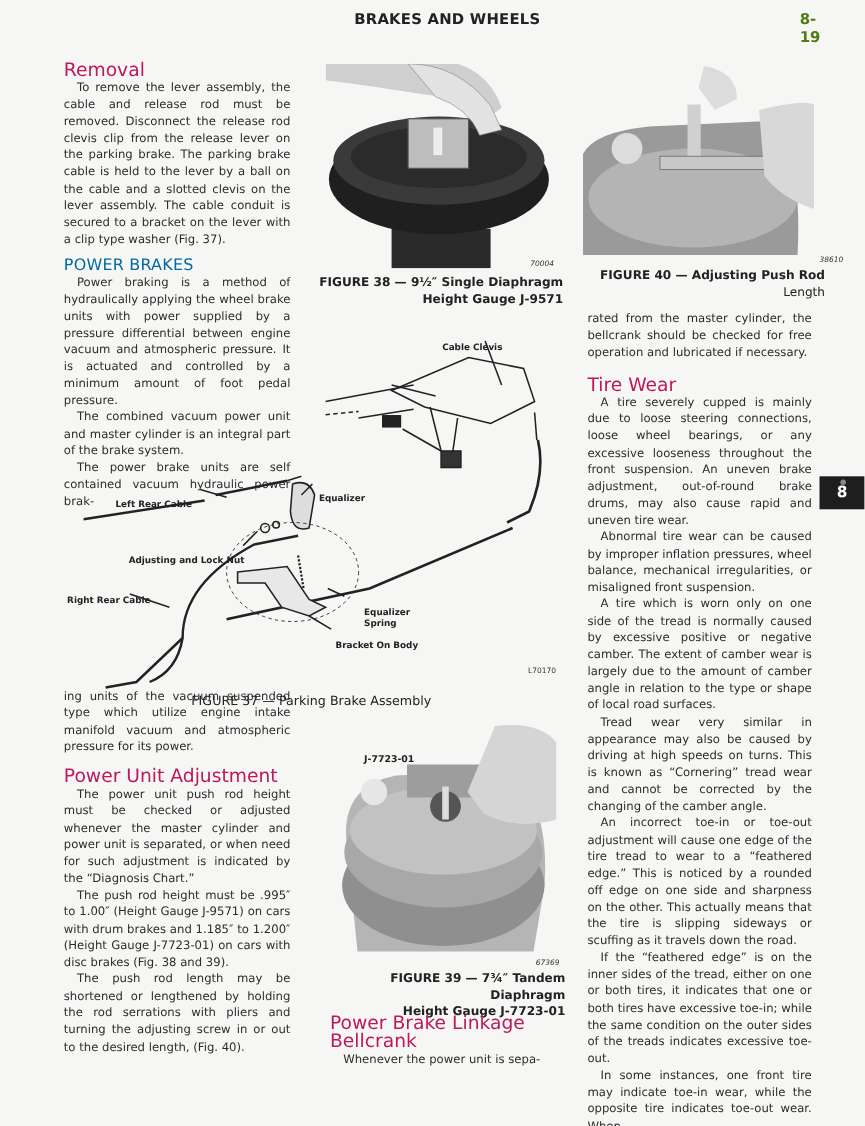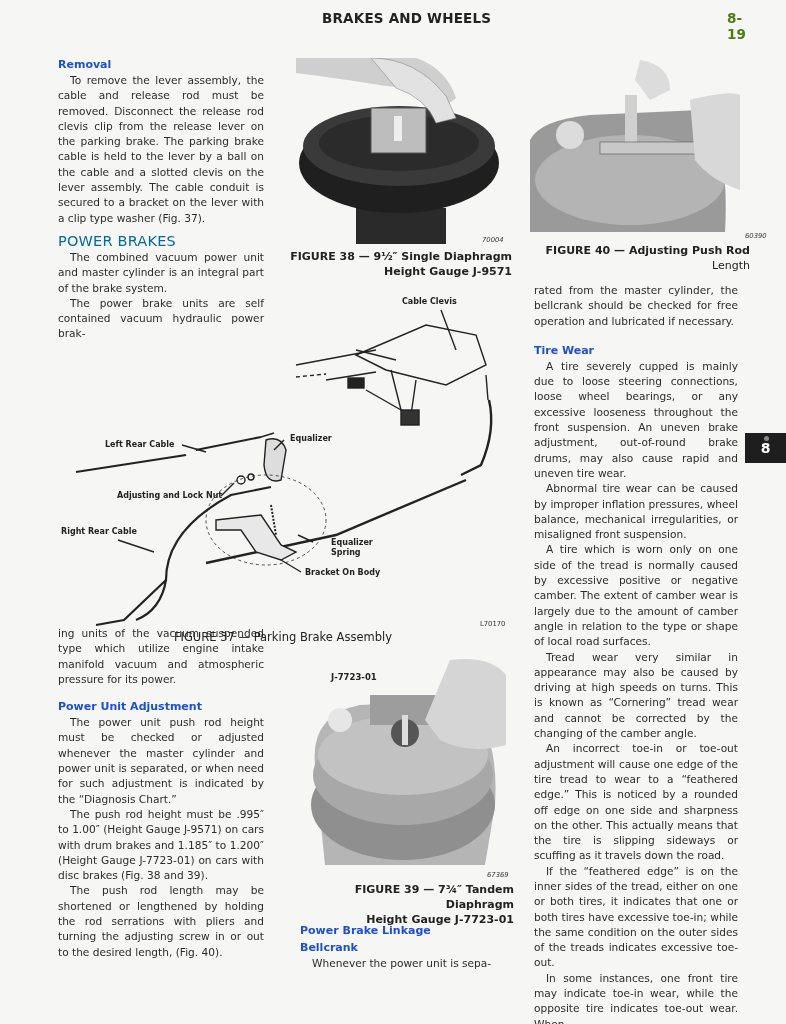--- a/index.html
+++ b/index.html
@@ -9,27 +9,27 @@
     font-family: "DejaVu Sans", sans-serif;
     color: #2a2a2a;
   }
   .page { position: absolute; left: 0; top: 0; width: 624px; height: 1024px; }
   .hdr-title { position: absolute; left: 322px; top: 10px; font-size: 13.5px; font-weight: bold; letter-spacing: 0.2px; color: #222; }
   .hdr-page { position: absolute; left: 727px; top: 10px; font-size: 13.5px; font-weight: bold; color: #4d7c0f; }
 
   .col { position: absolute; font-size: 10.6px; line-height: 15.3px; text-align: justify; color: #2b2b2b; }
   .col p { margin: 0; text-indent: 12px; }
   .col p.noindent { text-indent: 0; }
-  .h-sub { font-weight: bold; font-size: 11px; line-height: 17px; color: #1d4ed8; margin: 0; }
+  .h-sub { font-weight: normal; font-size: 17px; line-height: 17px; color: #be185d; margin: 0; }
   .h-main { font-weight: normal; font-size: 14.5px; line-height: 18px; color: #0369a1; margin: 0; letter-spacing: 0.2px; }
   .gap { height: 9px; }
 
   .caption { position: absolute; text-align: right; font-size: 11px; line-height: 15px; font-weight: bold; color: #222; }
   .code { position: absolute; font-size: 6.8px; font-style: italic; color: #333; }
-  .label { position: absolute; font-size: 8px; font-weight: bold; color: #222; white-space: nowrap; }
+  .label { position: absolute; font-size: 8px; font-weight: bold; color: #222; white-space: nowrap; margin-top: 14px; }
 
   .photo { position: absolute; overflow: hidden; }
   .tab-marker {
     position: absolute; left: 745px; top: 433px; width: 41px; height: 30px;
     background: #1e1e1e; color: #fff; font-weight: bold; font-size: 14px;
     display: flex; align-items: center; justify-content: center;
   }
   .tab-marker .dot { position: absolute; left: 19px; top: 3px; width: 5px; height: 5px; border-radius: 50%; background: #888; }
 </style>
 </head>
@@ -38,20 +38,21 @@
 <div class="page">
 
   <div class="hdr-title">BRAKES AND WHEELS</div>
   <div class="hdr-page">8-19</div>
 
   <div class="col" style="left:58px; top:56px; width:206px;">
     <div class="h-sub">Removal</div>
     <p>To remove the lever assembly, the cable and release rod must be removed. Disconnect the release rod clevis clip from the release lever on the parking brake. The parking brake cable is held to the lever by a ball on the cable and a slotted clevis on the lever assembly. The cable conduit is secured to a bracket on the lever with a clip type washer (Fig. 37).</p>
     <div class="gap" style="height:6px"></div>
     <div class="h-main">POWER BRAKES</div>
+    <p>Power braking is a method of hydraulically applying the wheel brake units with power supplied by a pressure differential between engine vacuum and atmospheric pressure. It is actuated and controlled by a minimum amount of foot pedal pressure.</p>
     <p>The combined vacuum power unit and master cylinder is an integral part of the brake system.</p>
     <p>The power brake units are self contained vacuum hydraulic power brak-</p>
   </div>
 
   <div class="photo" style="left:296px; top:58px; width:206px; height:186px;">
     <svg width="206" height="186" viewBox="0 0 206 186">
       <rect width="206" height="186" fill="#f6f6f4"></rect>
       <rect x="60" y="150" width="90" height="36" fill="#2a2a2a"></rect>
       <ellipse cx="103" cy="105" rx="100" ry="50" fill="#1f1f1f"></ellipse>
       <ellipse cx="103" cy="88" rx="96" ry="40" fill="#3a3a3a"></ellipse>
@@ -73,21 +74,21 @@
       <rect width="210" height="172" fill="#f6f6f4"></rect>
       <path d="M0 80 Q10 60 60 55 L170 50 Q200 80 195 172 L0 172 Z" fill="#9a9a9a"></path>
       <ellipse cx="100" cy="120" rx="95" ry="45" fill="#b4b4b4"></ellipse>
       <circle cx="40" cy="75" r="14" fill="#dcdcdc"></circle>
       <rect x="95" y="35" width="12" height="55" fill="#d0d0d0"></rect>
       <rect x="70" y="82" width="110" height="12" fill="#c8c8c8" stroke="#555" stroke-width="0.6"></rect>
       <path d="M160 40 Q200 30 210 35 L210 130 Q180 120 165 100 Z" fill="#d8d8d8"></path>
       <path d="M110 0 Q140 5 140 30 L120 40 L105 20 Z" fill="#dcdcdc"></path>
     </svg>
   </div>
-  <div class="code" style="left:745px; top:232px;">60390</div>
+  <div class="code" style="left:745px; top:232px;">38610</div>
 
   <div class="caption" style="left:540px; top:243px; width:210px;">
     <div>FIGURE 40 — Adjusting Push Rod</div>
     <div style="font-weight:normal">Length</div>
   </div>
 
   <div class="col" style="left:534px; top:283px; width:204px;">
     <p class="noindent">rated from the master cylinder, the bellcrank should be checked for free operation and lubricated if necessary.</p>
     <div class="gap" style="height:10px"></div>
     <div class="h-sub" style="margin-top:3px">Tire Wear</div>
@@ -154,21 +155,21 @@
   <div class="label" style="left:402px; top:297px;">Cable Clevis</div>
   <div class="label" style="left:105px; top:440px;">Left Rear Cable</div>
   <div class="label" style="left:290px; top:434px;">Equalizer</div>
   <div class="label" style="left:117px; top:491px;">Adjusting and Lock Nut</div>
   <div class="label" style="left:61px; top:527px;">Right Rear Cable</div>
   <div class="label" style="left:331px; top:538px; line-height:10px;">
     <div>Equalizer</div>
     <div>Spring</div>
   </div>
   <div class="label" style="left:305px; top:568px;">Bracket On Body</div>
-  <div class="code" style="left:480px; top:620px; font-style:normal;">L70170</div>
+  <div class="code" style="left:480px; top:606px; font-style:normal;">L70170</div>
   <div class="caption" style="left:172px; top:630px; width:220px; font-weight:normal; font-size:11.5px;">FIGURE 37 — Parking Brake Assembly</div>
 
   <div class="col" style="left:58px; top:626px; width:206px;">
     <p class="noindent">ing units of the vacuum suspended type which utilize engine intake manifold vacuum and atmospheric pressure for its power.</p>
     <div class="gap" style="height:11px"></div>
     <div class="h-sub">Power Unit Adjustment</div>
     <p>The power unit push rod height must be checked or adjusted whenever the master cylinder and power unit is separated, or when need for such adjustment is indicated by the “Diagnosis Chart.”</p>
     <p>The push rod height must be .995″ to 1.00″ (Height Gauge J-9571) on cars with drum brakes and 1.185″ to 1.200″ (Height Gauge J-7723-01) on cars with disc brakes (Fig. 38 and 39).</p>
     <p>The push rod length may be shortened or lengthened by holding the rod serrations with pliers and turning the adjusting screw in or out to the desired length, (Fig. 40).</p>
   </div>

